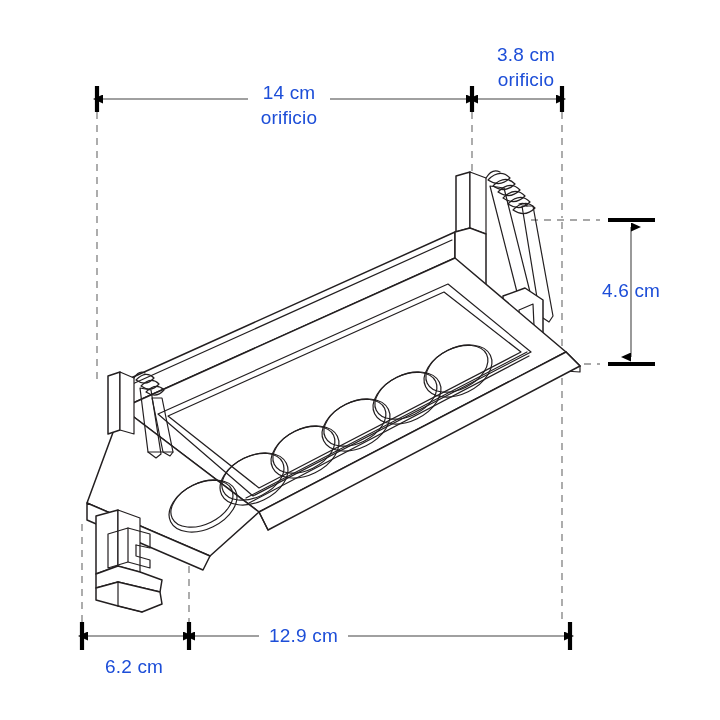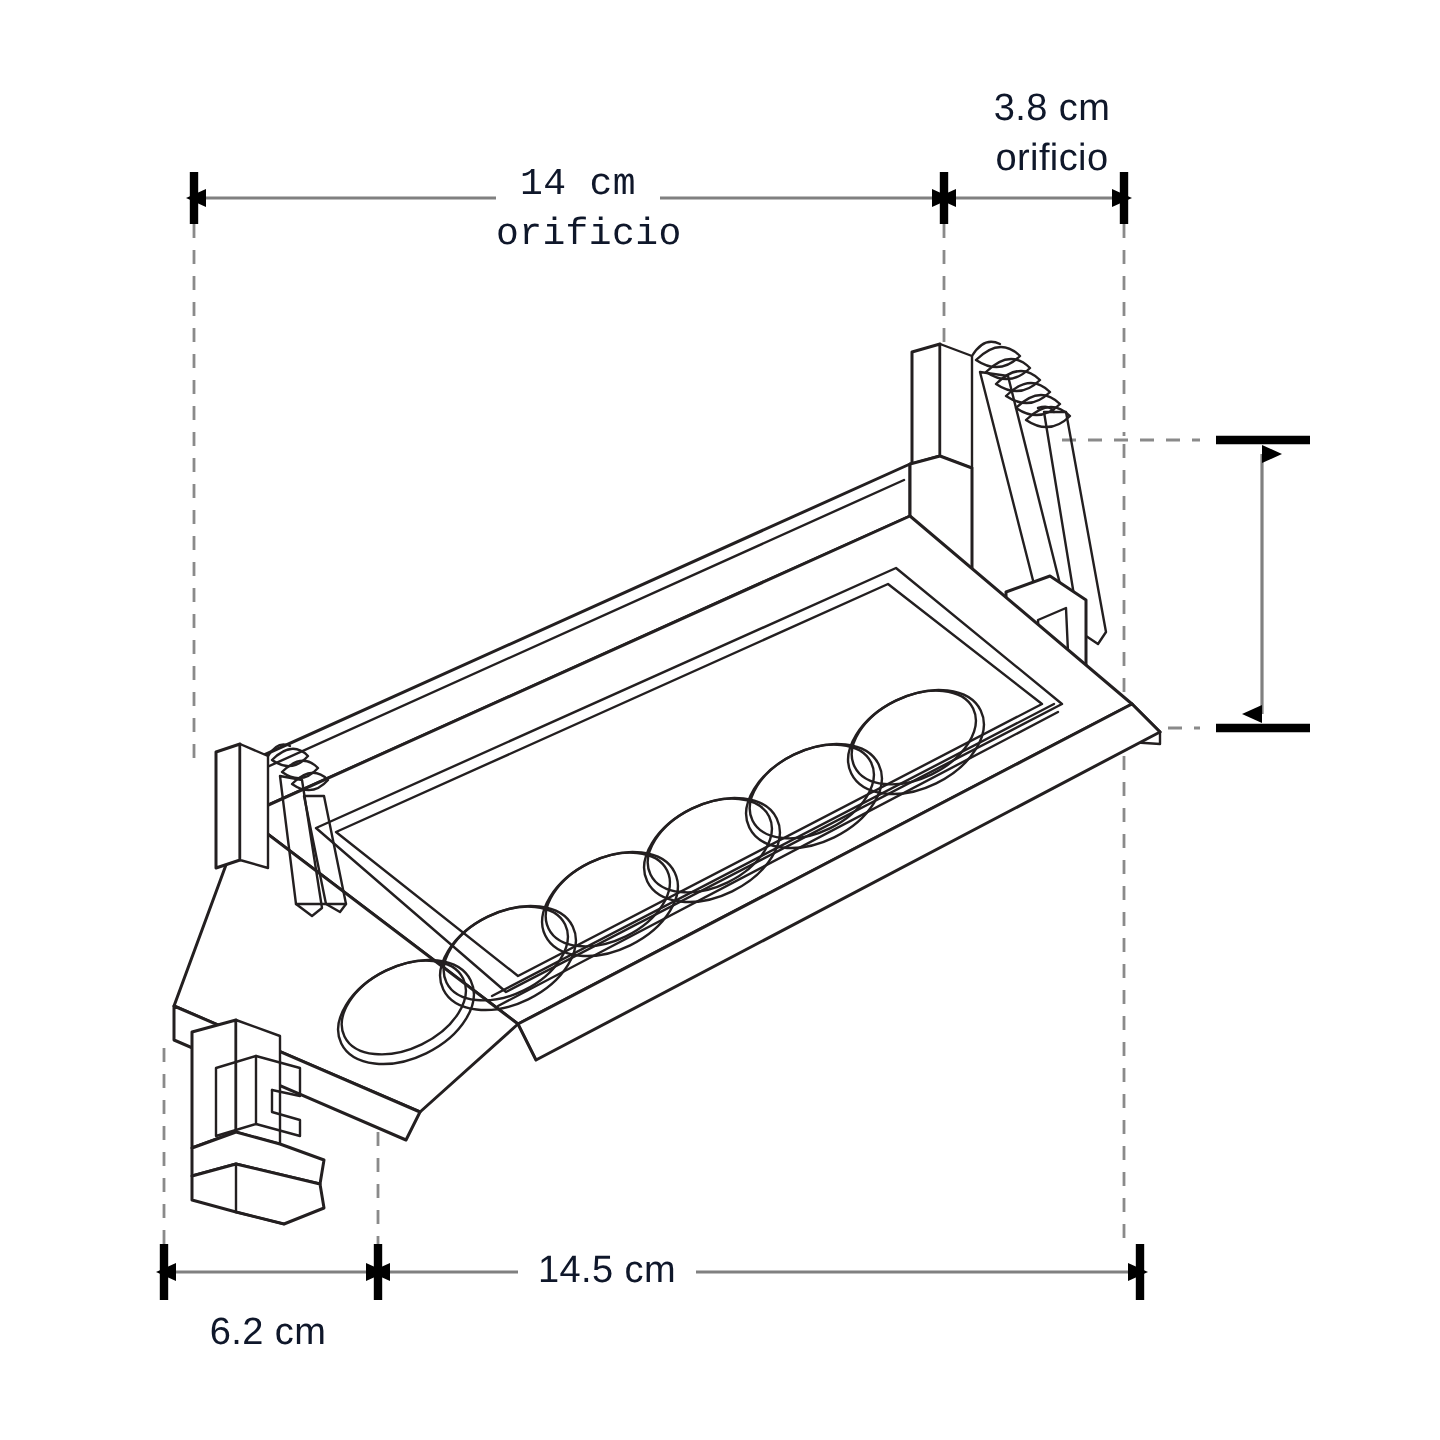--- a/index.html
+++ b/index.html
@@ -18,21 +18,21 @@
   }
   #drawing {
     position: absolute;
     left: 0;
     top: 0;
     width: 720px;
     height: 720px;
   }
   .dim-label {
     position: absolute;
-    color: #0f172a;
+    color: #1d4ed8;
     font-family: "Liberation Sans", sans-serif;
     font-size: 19px;
     line-height: 25px;
     letter-spacing: 0.2px;
     white-space: pre;
     text-align: center;
     user-select: none;
   }
 </style>
 </head>
@@ -204,24 +204,25 @@
       <line class="dimline" x1="348" y1="636" x2="564" y2="636" marker-end="url(#arrR)"></line>
     </g>
 
     <g>
       <line class="tick" x1="82" y1="622" x2="82" y2="650"></line>
       <line class="dimline" x1="88" y1="636" x2="183" y2="636" marker-start="url(#arrL)" marker-end="url(#arrR)"></line>
     </g>
 
   </svg>
 
-  <div class="dim-label" style="left:248px; top:80px; width:82px;font-family:Liberation Mono, monospace;">14 cm
+  <div class="dim-label" style="left:248px; top:80px; width:82px;">14 cm
 orificio</div>
 
   <div class="dim-label" style="left:470px; top:42px; width:112px;">3.8 cm
 orificio</div>
 
-
-  <div class="dim-label" style="left:259px; top:623px; width:89px;">14.5 cm</div>
+  <div class="dim-label" style="left:583px; top:278px; width:96px;">4.6 cm</div>
+
+  <div class="dim-label" style="left:259px; top:623px; width:89px;">12.9 cm</div>
 
   <div class="dim-label" style="left:93px; top:654px; width:82px;">6.2 cm</div>
 
 </div>
 
 </body></html>

